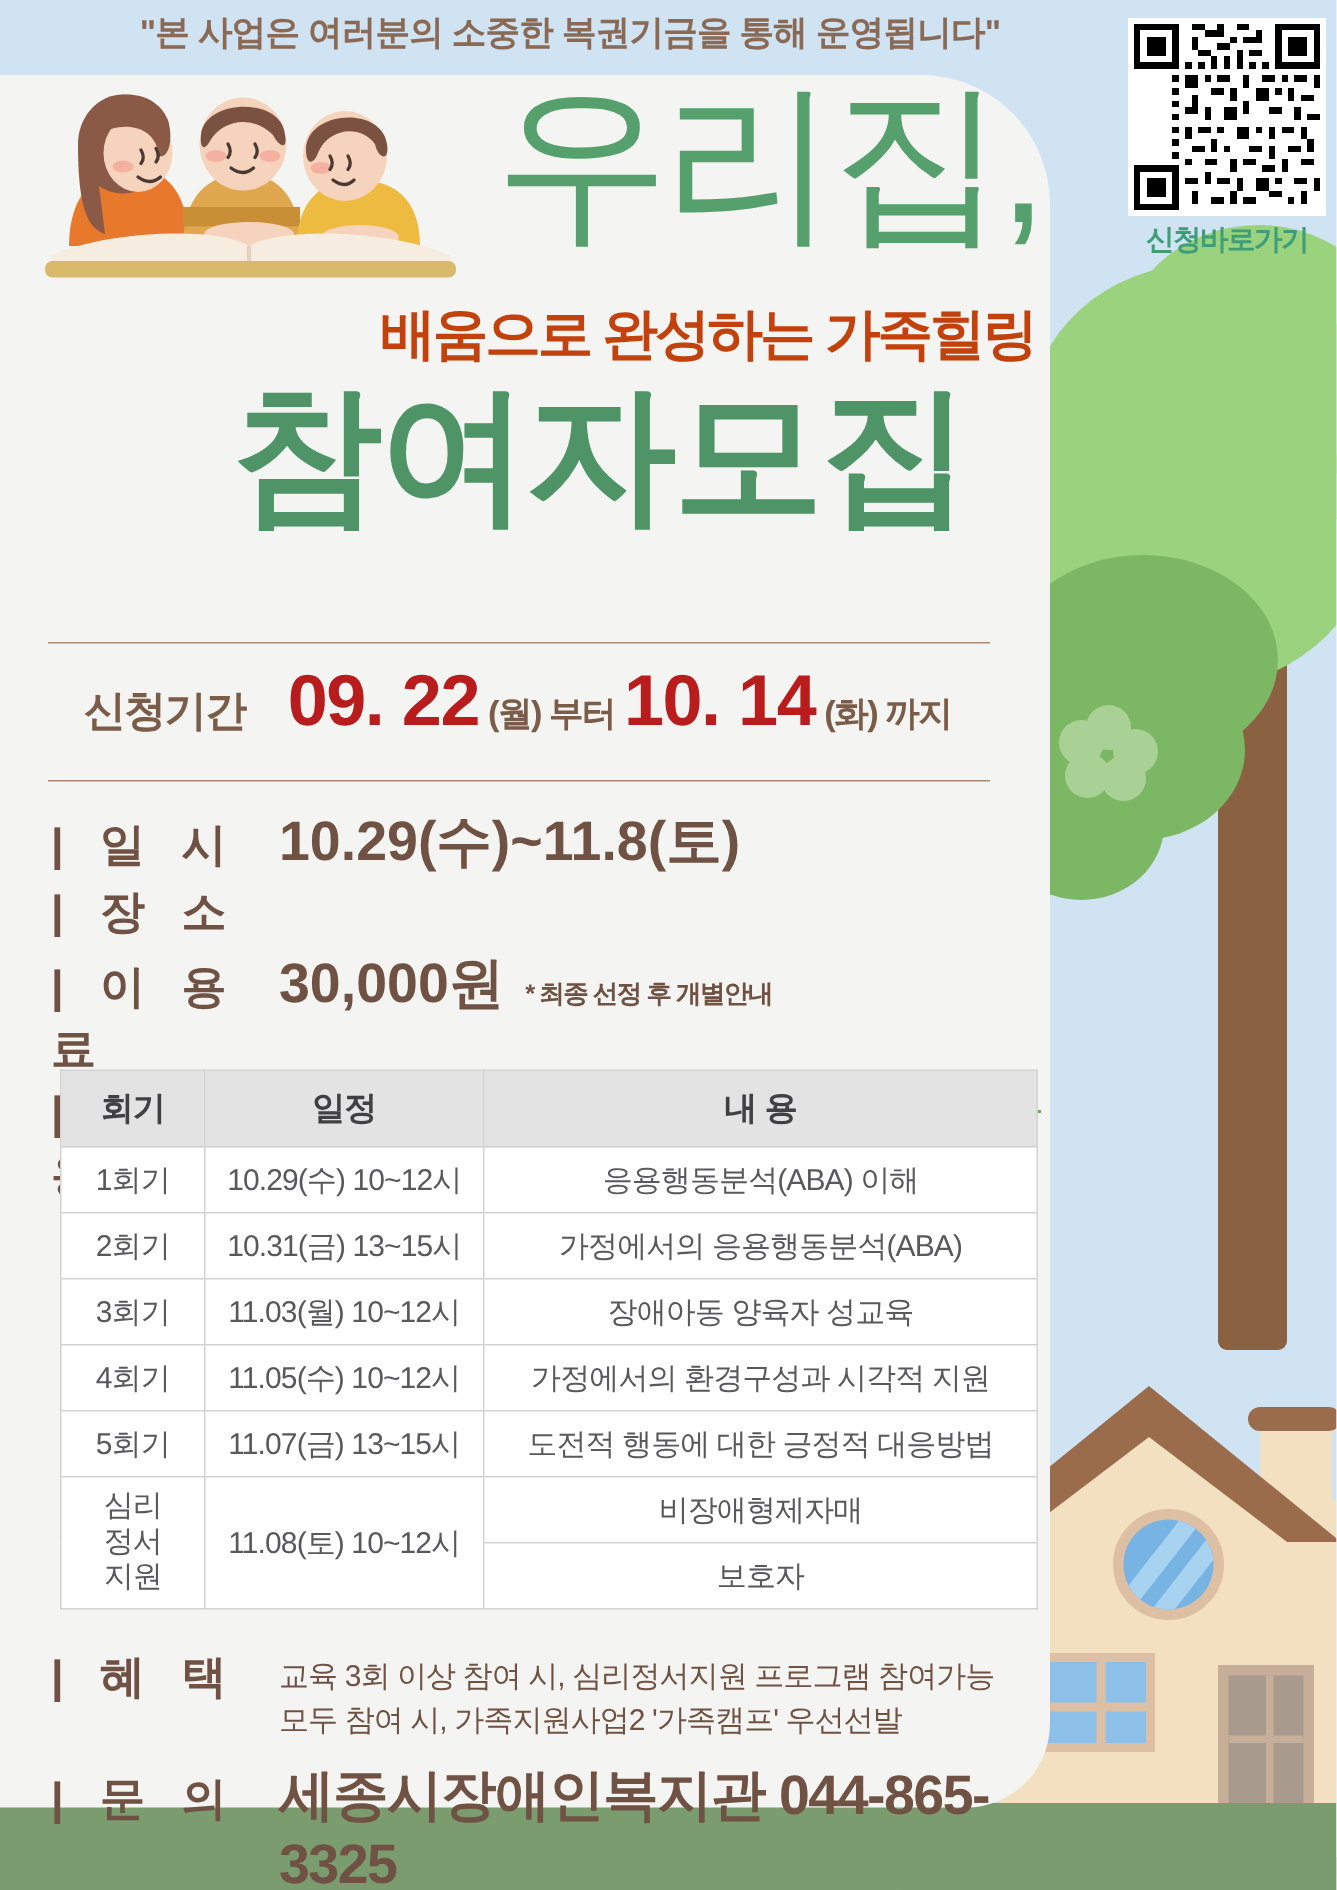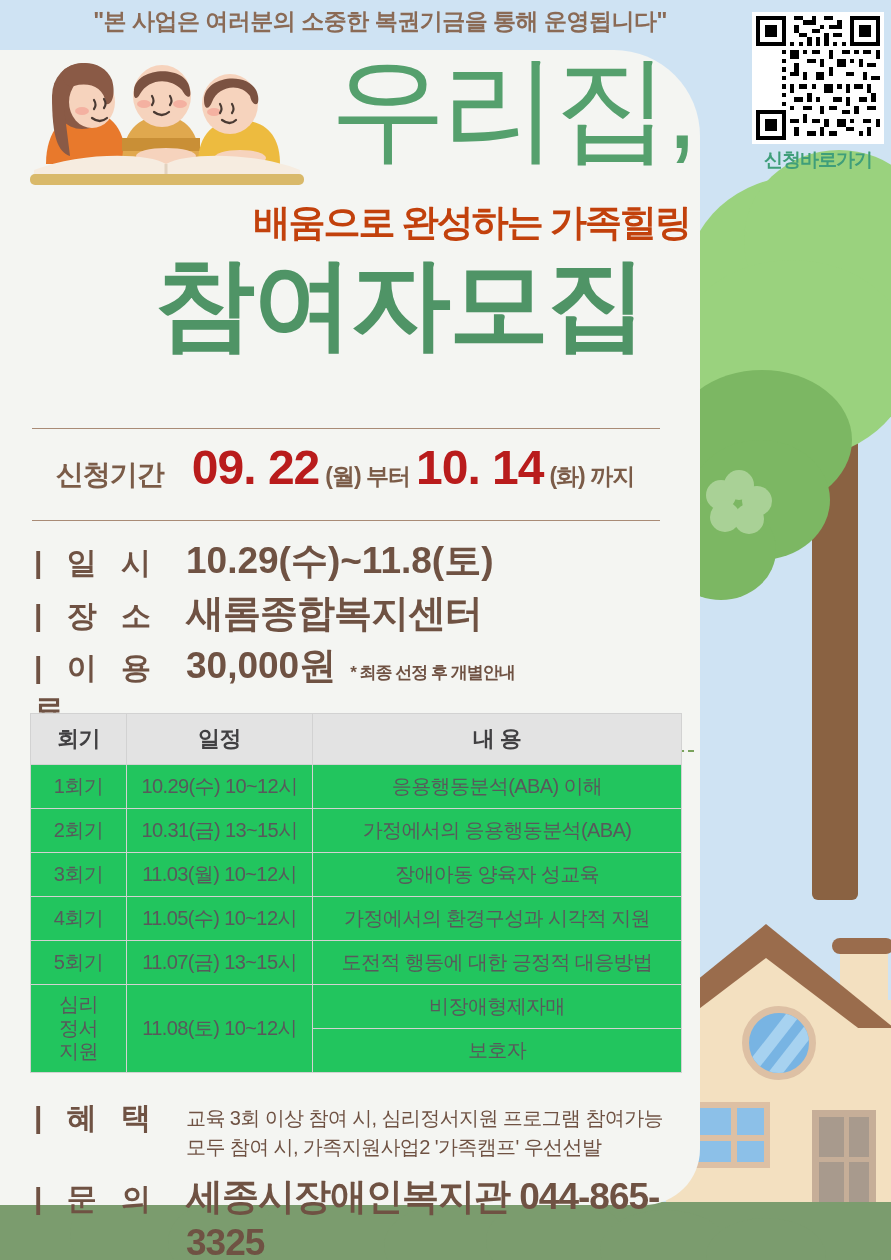--- a/index.html
+++ b/index.html
@@ -199,23 +199,23 @@
   .info-val { font-size:37px; font-weight:bold; letter-spacing:0px; }
   .info-val.place { font-size:38px; letter-spacing:-1px; }
   .info-note { font-size:17px; font-weight:bold; margin-left:14px; letter-spacing:-1px; }
   .dashline {
     flex:1; border-top:2px dashed #7aa35c; margin-left:14px;
     position:relative; top:-10px;
   }
 
   
   table.schedule {
-    position:absolute; left:30px; top:713px; width:652px;
+    position:absolute; left:40px; top:713px; width:652px;
     border-collapse:collapse;
-    background:#22c55e;
+    background:#ffffff;
   }
   table.schedule th, table.schedule td {
     border:1px solid #d2d2d2;
     text-align:center;
     color:#58595b;
     font-size:20px;
     padding:8px 4px;
     letter-spacing:-0.6px;
   }
   table.schedule thead th {
@@ -477,21 +477,20 @@
   </div>
   <div class="rule bot"></div>
 
   <div class="info">
     <div class="info-row">
       <span class="info-key">|&nbsp;<span>일    시</span></span>
       <span class="info-val">10.29(수)~11.8(토)</span>
     </div>
     <div class="info-row">
       <span class="info-key">|&nbsp;<span>장    소</span></span>
-      <span class="info-val place">새롬종합복지센터</span>
     </div>
     <div class="info-row">
       <span class="info-key">|&nbsp;<span>이 용 료</span></span>
       <span class="info-val">30,000원</span>
       <span class="info-note">* 최종 선정 후 개별안내</span>
     </div>
     <div class="info-row">
       <span class="info-key">|<span>주요내용</span></span>
       <span class="dashline"></span>
     </div>

